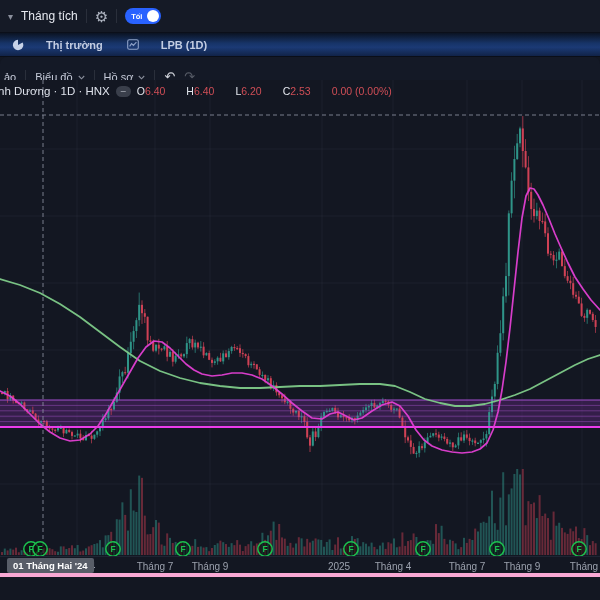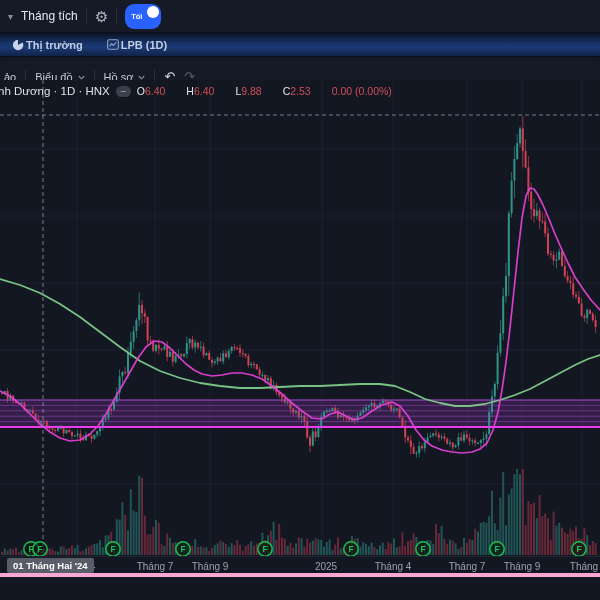--- a/index.html
+++ b/index.html
@@ -7,31 +7,31 @@
     font-family:"Liberation Sans", sans-serif; color:#d1d4dc; }
   #app { position:relative; width:600px; height:600px; }
 
   
   .topbar { height:33px; background:#151a26; display:flex; align-items:center;
     padding:0 8px; gap:8px; border-bottom:1px solid #0b0f1a; }
   .caret { color:#8a8f9c; font-size:10px; }
   .topbar-title { font-size:12px; color:#e6e9f0; }
   .vsep { width:1px; height:14px; background:#2a2f3b; }
   .gear { color:#aeb4c0; font-size:15px; line-height:1; cursor:pointer; }
-  .toggle { position:relative; width:36px; height:25px; border-radius:9px;
+  .toggle { position:relative; width:36px; height:16px; border-radius:9px;
     display:flex; align-items:center; cursor:pointer; }
   .toggle-label { font-size:7.5px; color:#fff; font-weight:bold; margin-left:6px; }
   .knob { position:absolute; right:2px; top:2px; width:12px; height:12px;
     border-radius:50%; background:#fff; }
 
   
   .tabbar { height:24px; display:flex; align-items:stretch;
     background:linear-gradient(180deg,#0b1322 0%,#173468 45%,#1b3a75 62%,#112348 100%);
     border-bottom:1px solid #0a0e18; }
-  .tab { position:relative; display:flex; align-items:center; gap:2px;
+  .tab { position:relative; display:flex; align-items:center; gap:22px;
     padding:0 12px; font-size:11px; font-weight:bold; color:#c3cde2; cursor:pointer; }
   .tab.active { color:#ffffff; background:rgba(255,255,255,0.07); }
   .tab.active::after { content:""; position:absolute; left:4px; right:4px; bottom:0;
     height:2px; background:#dfe3ea; }
   .tab .close { font-size:11px; color:#aeb6c8; margin-left:2px; font-weight:normal; }
   .tab svg { flex:0 0 auto; }
 
   
   .toolbar { height:40px; background:#141926; display:flex; align-items:center;
     padding:0 4px; gap:9px; font-size:11px; color:#c6cbd9; border-bottom:1px solid #1f2431;border-radius:7px; }
@@ -822,32 +822,32 @@
           <text x="579" y="472" text-anchor="middle" font-size="8.5" font-weight="bold" fill="#1cc24f">F</text>
         </g>
       </svg>
 
     <div class="legend">
       <span class="symbol">nh Dương · 1D · HNX</span>
       <span class="pill">–</span>
       <span class="ohlc">
         <span><span class="lbl">O</span><span class="val">6.40</span></span>
         <span><span class="lbl">H</span><span class="val">6.40</span></span>
-        <span><span class="lbl">L</span><span class="val">9.88</span></span>
+        <span><span class="lbl">L</span><span class="val">6.20</span></span>
         <span><span class="lbl">C</span><span class="val">2.53</span></span>
         <span class="val">0.00 (0.00%)</span>
       </span>
     </div>
 
     <div class="time-axis" id="timeAxis">
       <div class="t-tooltip">01 Tháng Hai '24</div>
     <div class="t-label" style="left: 77px;">Tháng 4</div>
         <div class="t-label" style="left: 155px;">Tháng 7</div>
         <div class="t-label" style="left: 210px;">Tháng 9</div>
-        <div class="t-label" style="left: 326px;">2025</div>
+        <div class="t-label" style="left: 339px;">2025</div>
         <div class="t-label" style="left: 393px;">Tháng 4</div>
         <div class="t-label" style="left: 467px;">Tháng 7</div>
         <div class="t-label" style="left: 522px;">Tháng 9</div>
         <div class="t-label" style="left: 584px;">Tháng</div>
       </div>
   </div>
 
 </div>
 
 </body></html>

